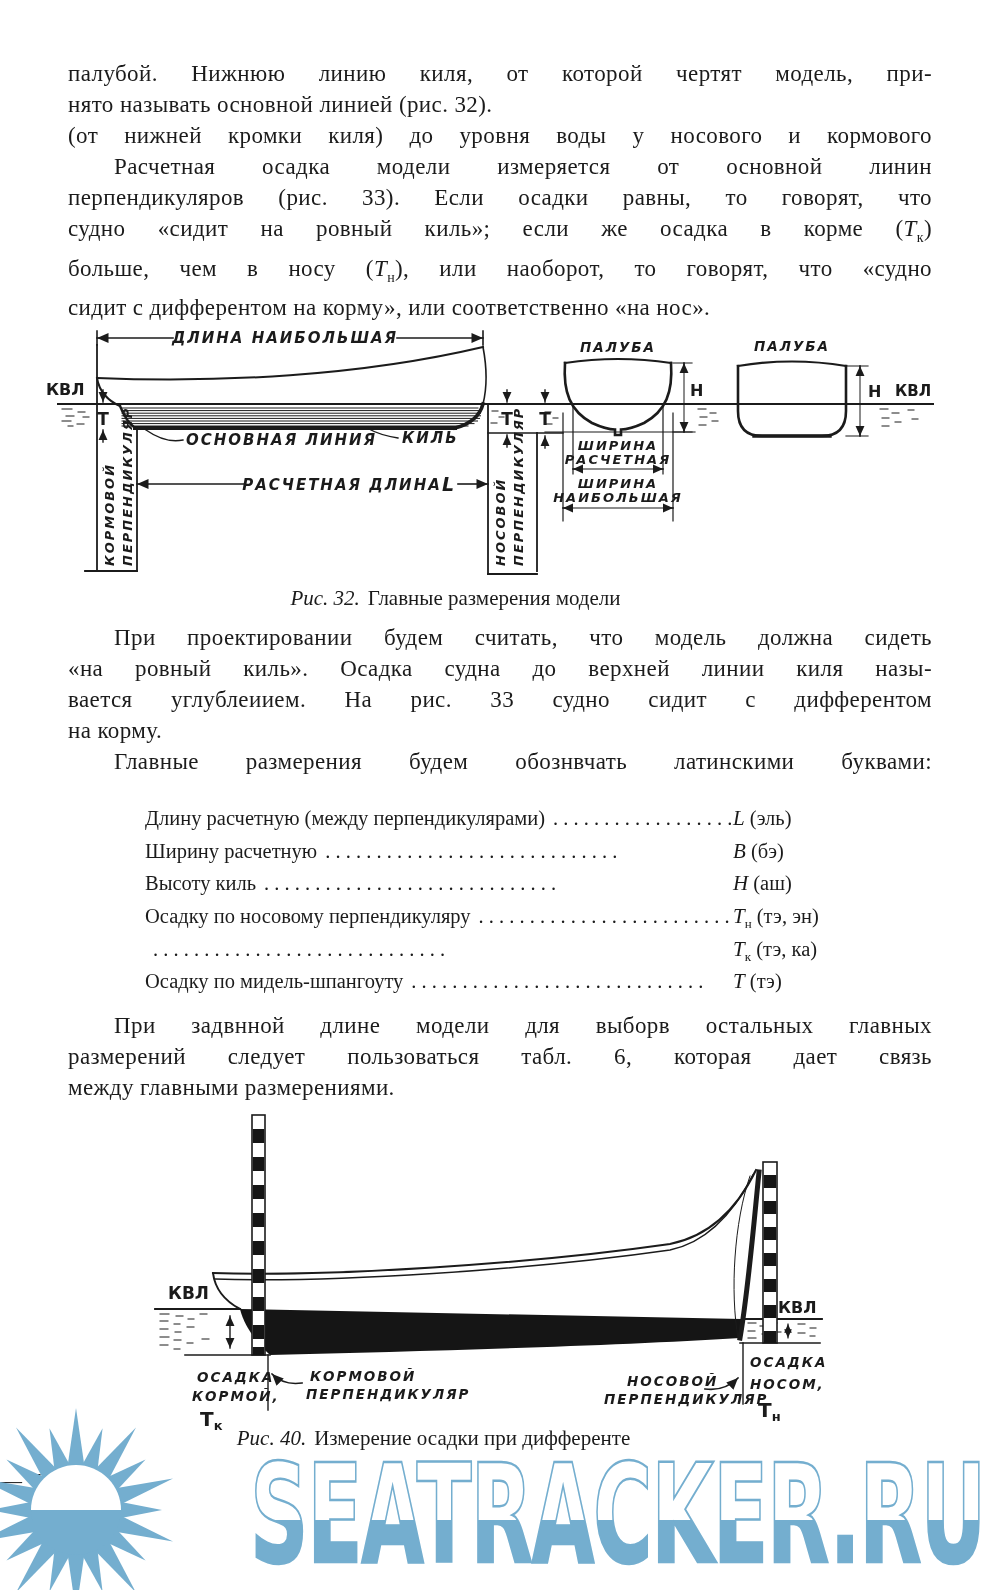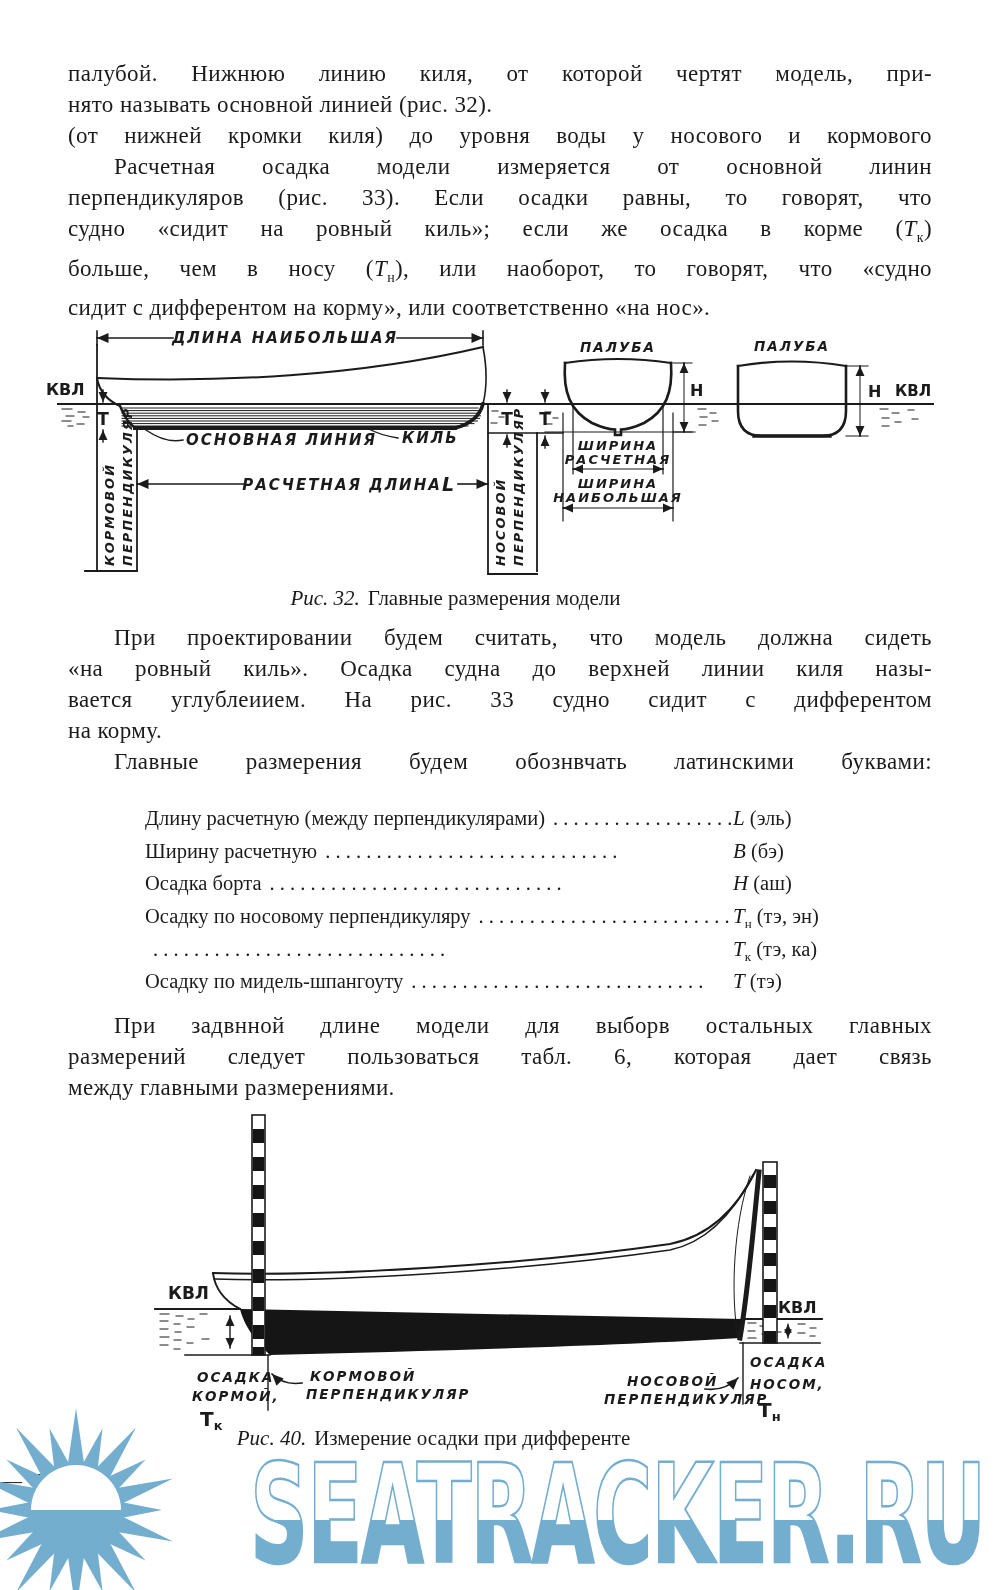--- a/index.html
+++ b/index.html
@@ -147,21 +147,21 @@
       <span class="dterm">Длину расчетную (между перпендикулярами)</span>
       <span class="ddots">. . . . . . . . . . . . . . . . . . . . . . . . . . . . .</span>
       <span class="dsym"><span class="syml">L</span><sub></sub> <span>(эль)</span></span>
     </div>
     <div class="dimrow">
       <span class="dterm">Ширину расчетную</span>
       <span class="ddots">. . . . . . . . . . . . . . . . . . . . . . . . . . . . .</span>
       <span class="dsym"><span class="syml">В</span><sub></sub> <span>(бэ)</span></span>
     </div>
     <div class="dimrow">
-      <span class="dterm">Осадка борта</span>
+      <span class="dterm">Высоту киль</span>
       <span class="ddots">. . . . . . . . . . . . . . . . . . . . . . . . . . . . .</span>
       <span class="dsym"><span class="syml">Н</span><sub></sub> <span>(аш)</span></span>
     </div>
     <div class="dimrow">
       <span class="dterm">Осадку по носовому перпендикуляру</span>
       <span class="ddots">. . . . . . . . . . . . . . . . . . . . . . . . . . . . .</span>
       <span class="dsym"><span class="syml">Т</span><sub>н</sub> <span>(тэ, эн)</span></span>
     </div>
     <div class="dimrow">
       <span class="ddots">. . . . . . . . . . . . . . . . . . . . . . . . . . . . .</span>

